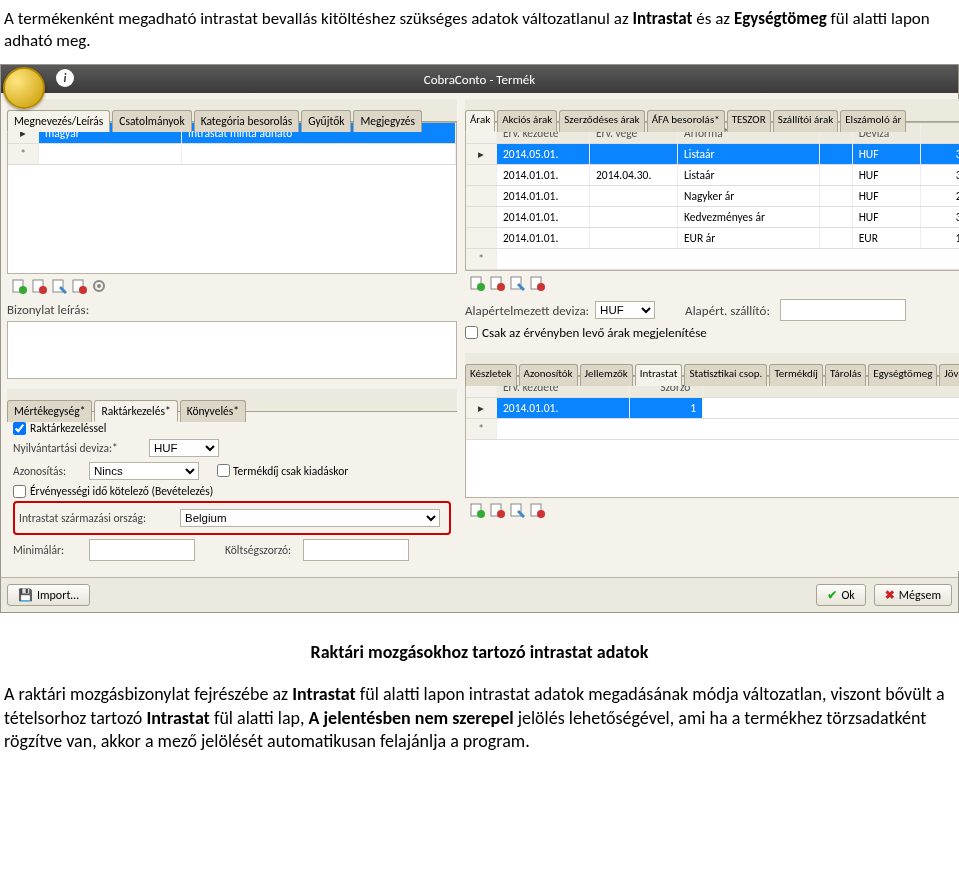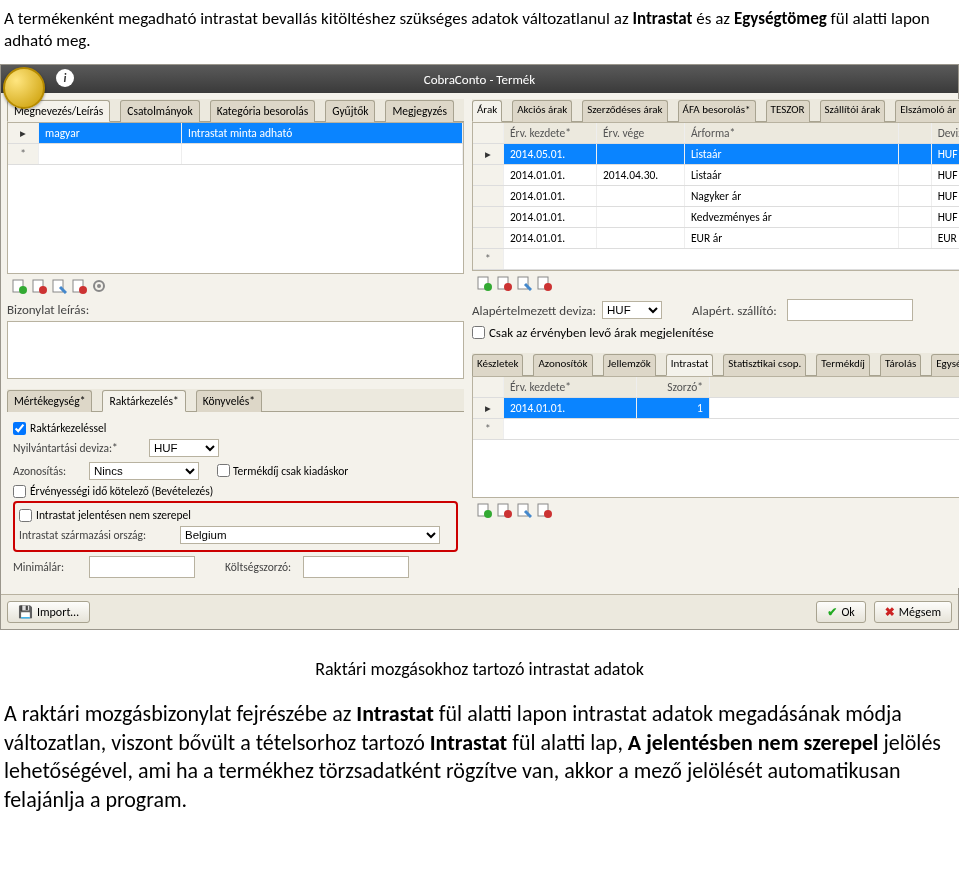--- a/index.html
+++ b/index.html
@@ -64,25 +64,25 @@
     display: flex;
     border-bottom: 1px solid #a8a390;
     background: #ece9de;
     font-size: 11.5px;
     height: 22px;
   }
   .tabs .tab {
     padding: 3px 6px 0 6px;
     border: 1px solid #a8a390;
     border-bottom: none;
-    margin-right: 10px;
+    margin-right: 2px;
     background: #ddd7c8;
     border-radius: 3px 3px 0 0;
     position: relative;
-    top: 1px;
+    top: 11px;
     white-space: nowrap;
     cursor: pointer;
   }
   .tabs .tab.active {
     background: #f4f2eb;
     font-weight: 500;
     border-bottom: 1px solid #f4f2eb;
     font-weight: normal;
     color: #000;
   }
@@ -157,26 +157,26 @@
     padding: 3px 10px;
     border-radius: 3px;
     font-size: 12px;
     display: flex; align-items: center; gap: 4px;
     cursor: pointer;
   }
   .btn .glyph { font-weight: bold; }
   .spacer { flex: 1; }
   h2.section {
     font-size: 18px;
-    font-weight: normal;
+    font-weight: bold;
     text-align: center;
     margin: 28px 0 20px 0;
   }
   .outro {
-    font-size: 22px;
+    font-size: 18px;
     padding: 0 4px 16px 4px;
     line-height: 1.3;
   }
   .divider-v {
     width: 1px; background: #cac5b4; margin: 4px 0;
   }
   .tabs.small .tab { font-size: 11px; padding: 2px 4px 0 4px; }
   .form-check { display:flex; align-items:center; gap:4px; margin:3px 0; }
   .form-check input { margin:0; }
 </style>
@@ -278,24 +278,20 @@
           <select style="width:110px"><option>Nincs</option></select>
           <span style="width:14px"></span>
           <input type="checkbox" style="">
           <span>Termékdíj csak kiadáskor</span>
         </div>
         <div class="form-check">
           <input type="checkbox" style="">
           <span>Érvényességi idő kötelező (Bevételezés)</span>
         </div>
         <div class="red-box">
-          <div class="form-check">
-            <input type="checkbox" style="">
-            <span>Intrastat jelentésen nem szerepel</span>
-          </div>
           <div class="form-row">
             <label style="width:155px">Intrastat származási ország:</label>
             <select style="width:260px"><option>Belgium</option></select>
           </div>
         </div>
         <div class="form-row">
           <label style="width:70px">Minimálár:</label>
           <input type="text" style="width: 100px;">
           <span style="width:30px"></span>
           <label>Költségszorzó:</label>

